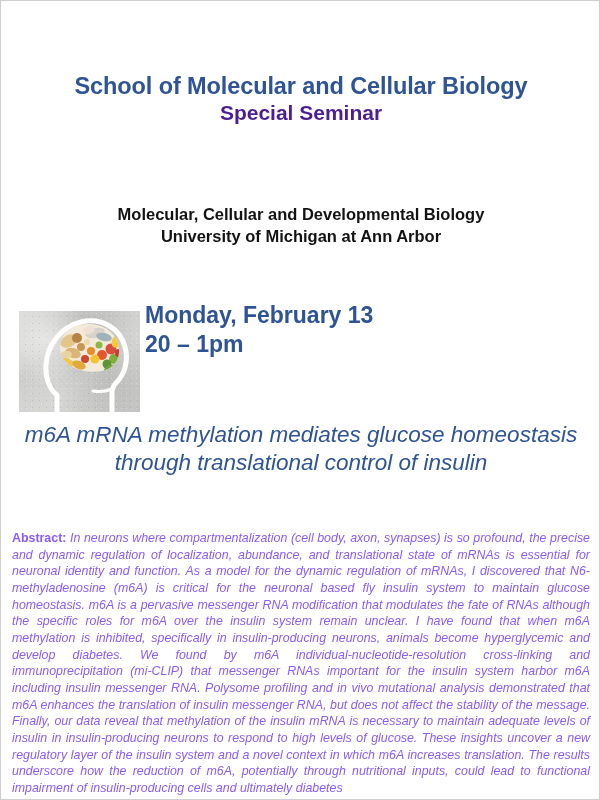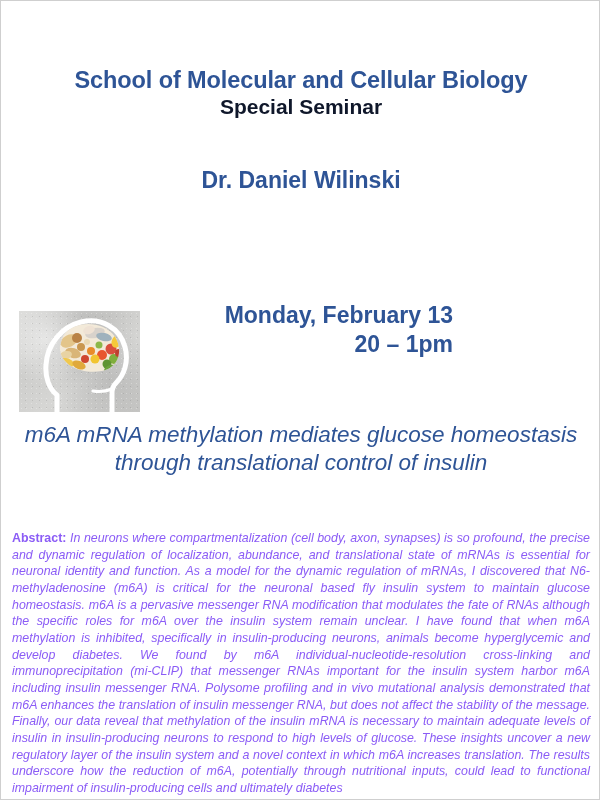--- a/index.html
+++ b/index.html
@@ -17,36 +17,36 @@
     height: 800px;
     background: #ffffff;
     border: 1px solid #cfcfcf;
     box-sizing: border-box;
     overflow: hidden;
   }
 
   
   .header-block {
     position: absolute;
-    top: 66px;
+    top: 72px;
     left: 0;
     width: 600px;
     text-align: center;
   }
   .dept-line {
     font-size: 23.5px;
     font-weight: bold;
     color: #2e5496;
     line-height: 1.12;
     letter-spacing: -0.1px;
   }
   .seminar-line {
     font-size: 21px;
     font-weight: bold;
-    color: #0f172a;
+    color: #4c1d95;
     line-height: 1.2;
     margin-top: 1px;
   }
 
   
   .speaker-block {
     position: absolute;
     top: 166px;
     left: 0;
     width: 600px;
@@ -69,23 +69,23 @@
     font-size: 16.5px;
     font-weight: bold;
     color: #131313;
     line-height: 1.32;
   }
 
   
   .logistics-block {
     position: absolute;
     top: 300px;
-    left: 132px;
+    left: 144px;
     width: 320px;
-    text-align: right;
+    text-align: left;
   }
   .date-line, .time-line {
     font-size: 23px;
     font-weight: bold;
     color: #2e5496;
     line-height: 1.28;
   }
   .room-line {
     font-size: 22px;
     font-weight: bold;
@@ -157,24 +157,25 @@
 </head>
 <body>
 
 <div class="poster">
 
   <div class="header-block">
     <div class="dept-line">School of Molecular and Cellular Biology</div>
     <div class="seminar-line">Special Seminar</div>
   </div>
 
-  <div class="speaker-block">
-    <div class="speaker-name">Dr. Daniel Wilinski</div>
-  </div>
-
+
+  <div class="affiliation-block">
+    <div class="affil-line">Molecular, Cellular and Developmental Biology</div>
+    <div class="affil-line">University of Michigan at Ann Arbor</div>
+  </div>
 
   <div class="logistics-block">
     <div class="date-line">Monday, February 13</div>
     <div class="time-line">20 – 1pm</div>
   </div>
 
   <div class="food-brain-image" title="Silhouette of a human head filled with assorted foods on a gray concrete background">
     <div class="grain"></div>
     <svg width="121" height="101" viewBox="0 0 121 101">
       <defs>

